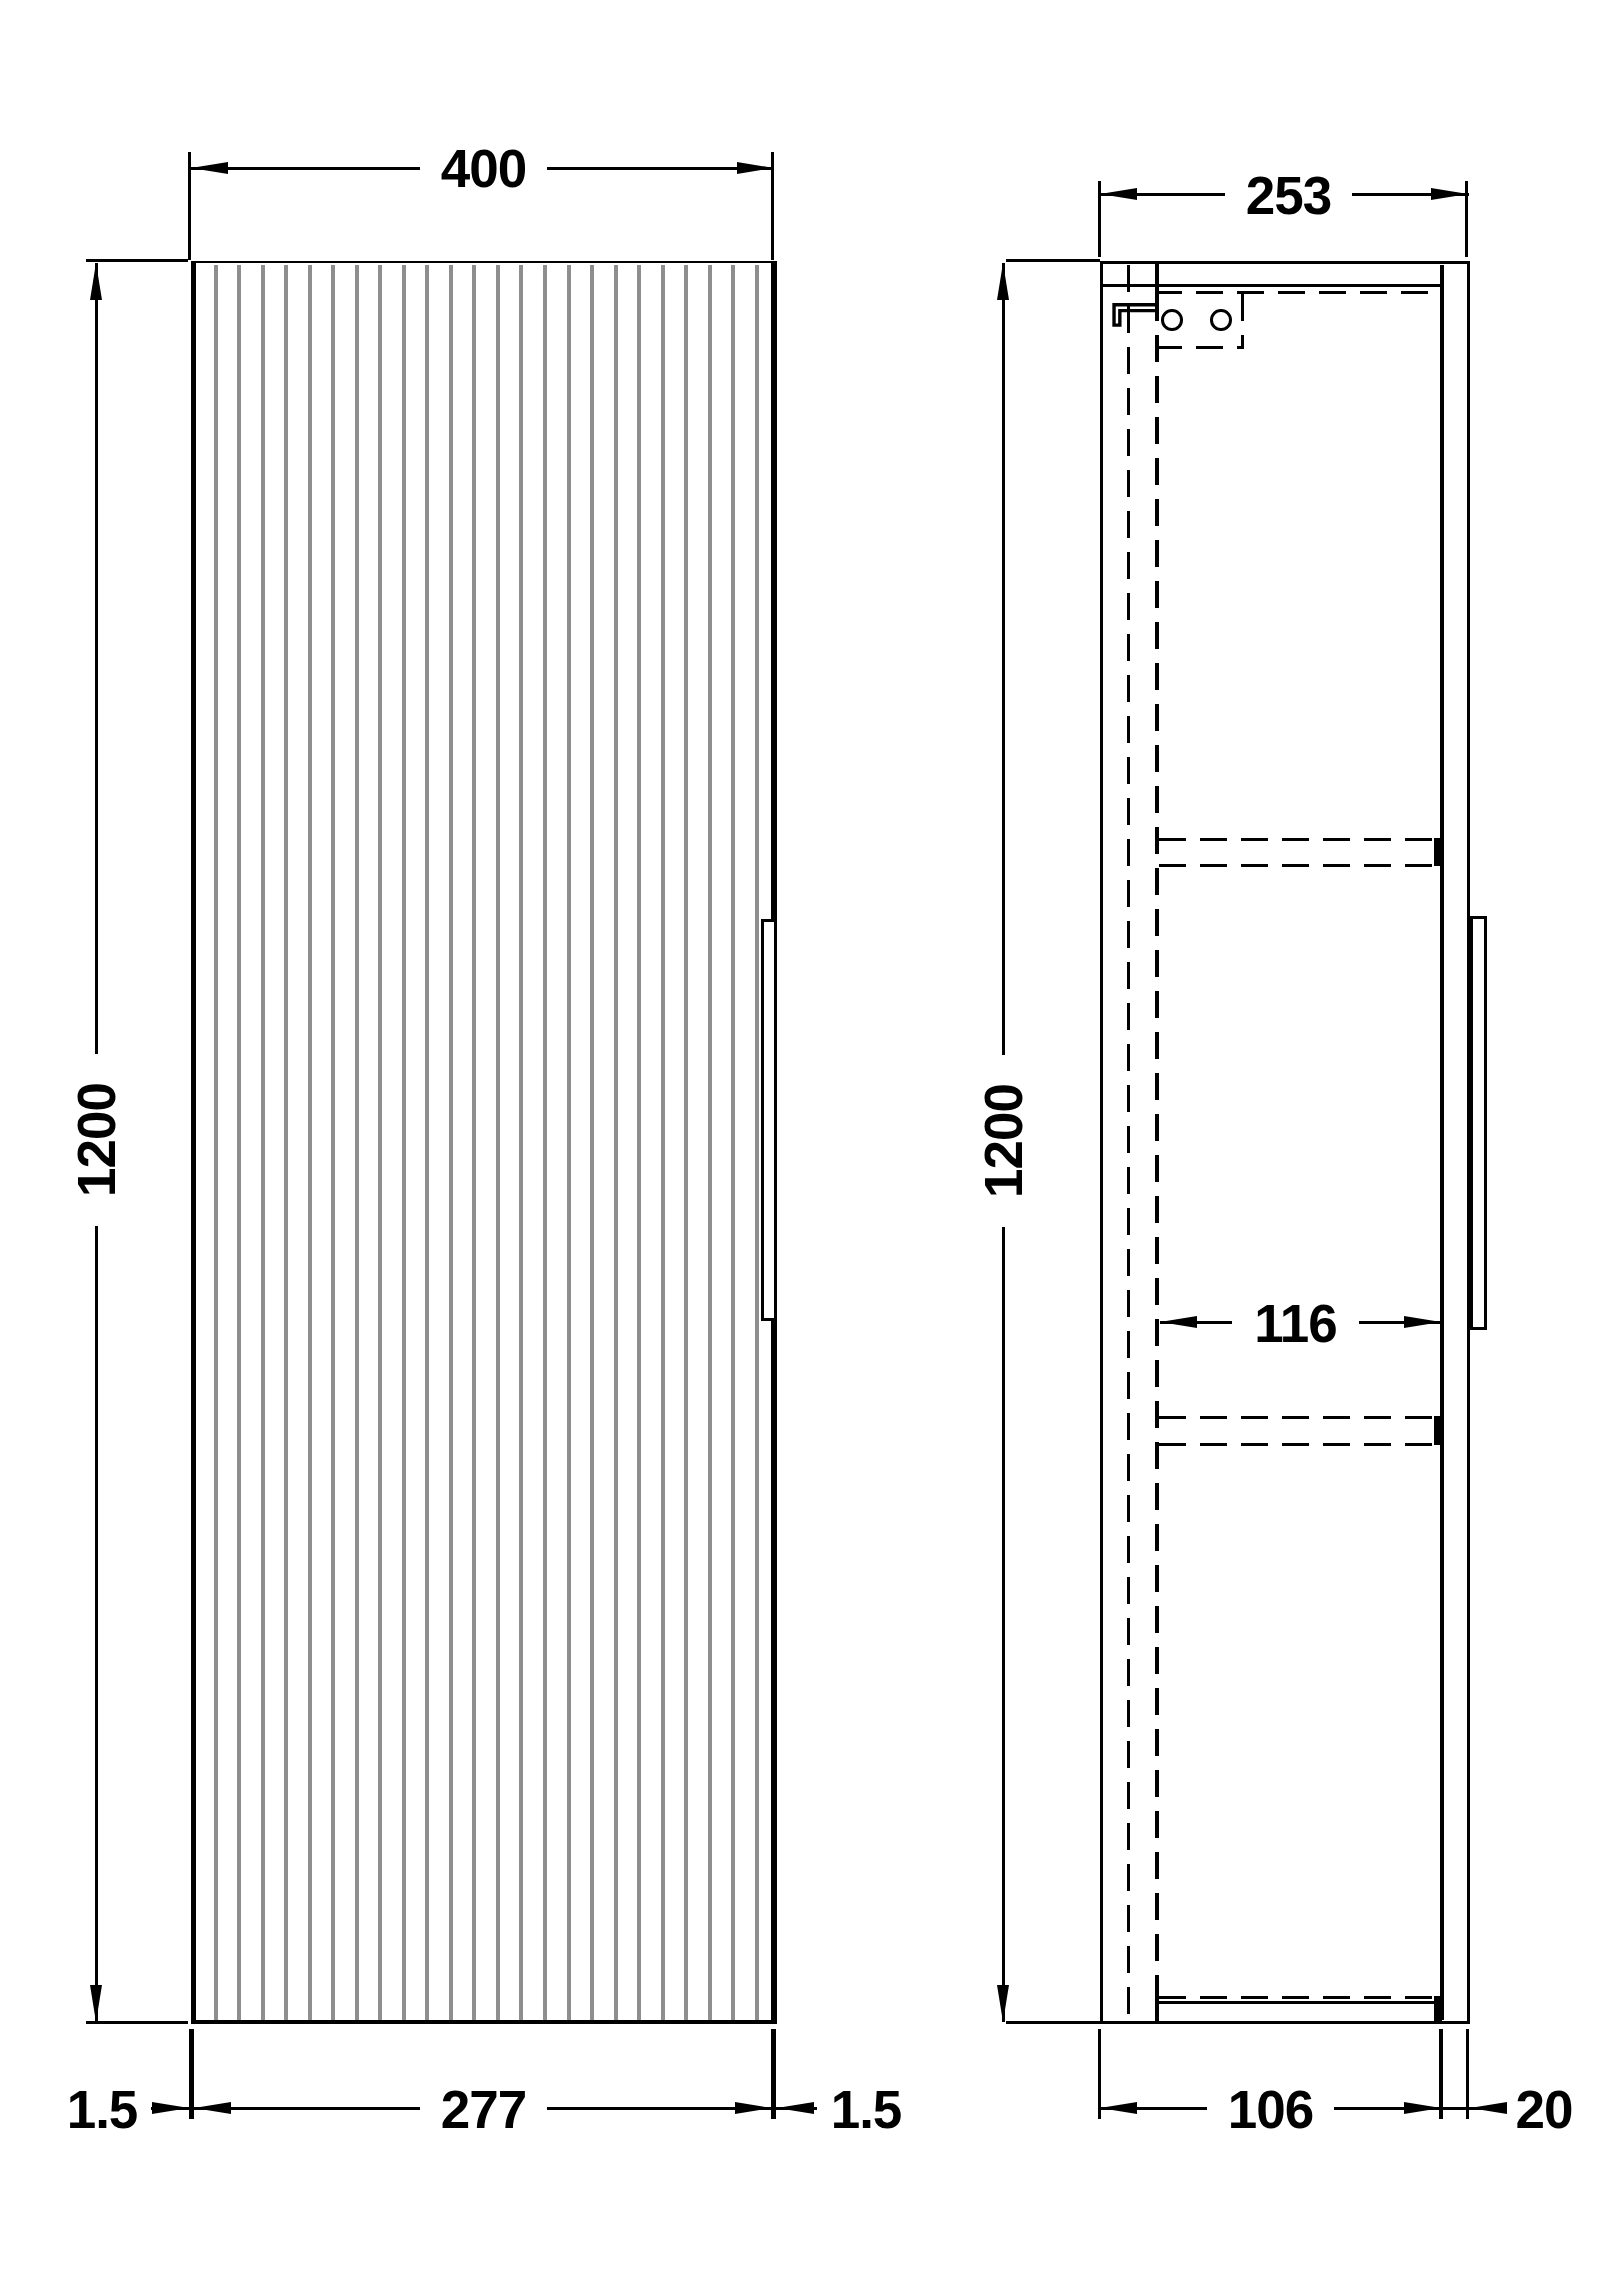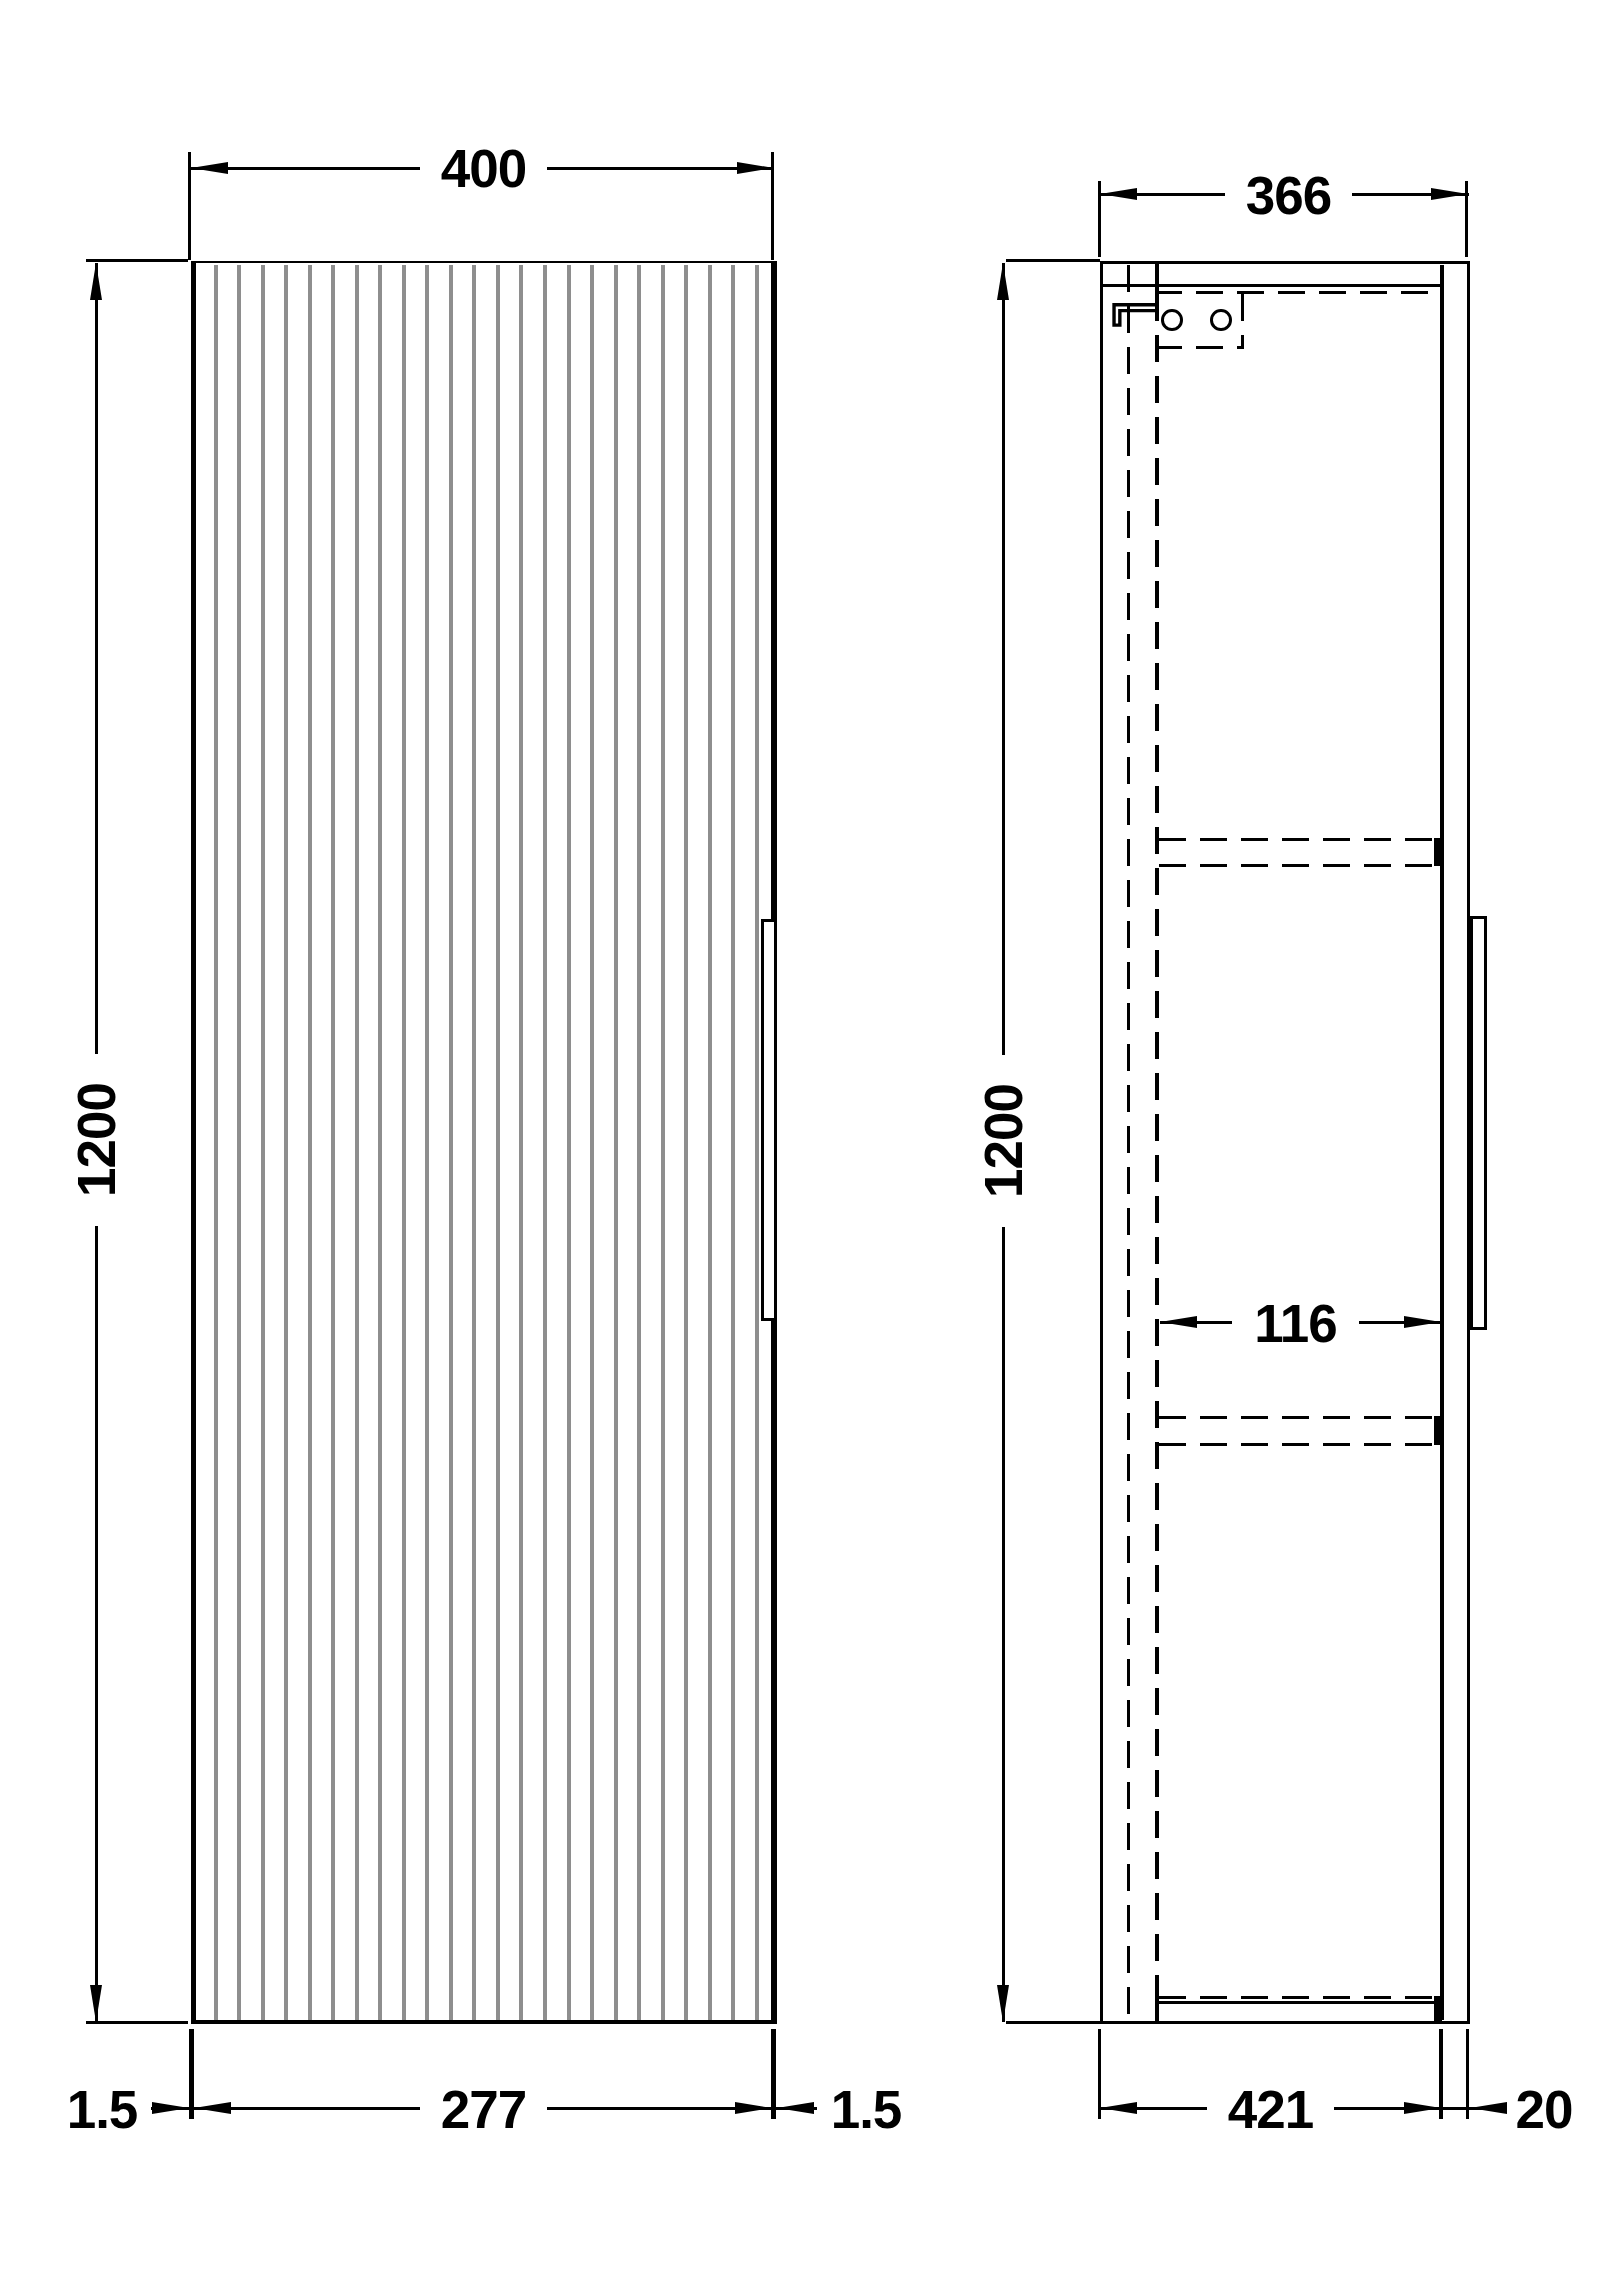--- a/index.html
+++ b/index.html
@@ -149,39 +149,39 @@
     <div class="vl" style="left:1155px;top:1996px;width:3.9px;height:25.5px;"></div>
     <div class="bar" style="left:1434px;top:1996px;width:7.8px;height:25.5px;"></div>
 
     <div class="sv-handle"></div>
 
     <div class="vl" style="left:1098px;top:181px;height:76px;"></div>
     <div class="vl" style="left:1465px;top:181px;height:76px;"></div>
     <div class="hl" style="left:1100px;top:193px;width:369px;"></div>
     <div class="ar ar-l" style="left:1100px;top:188px;"></div>
     <div class="ar ar-r" style="left:1431px;top:188px;"></div>
-    <div class="dim" style="left:1225px;top:168px;width:127px;">366</div>
+    <div class="dim" style="left:1225px;top:168px;width:127px;">253</div>
 
     <div class="hl" style="left:1006px;top:259px;width:94px;"></div>
     <div class="hl" style="left:1006px;top:2021px;width:94px;"></div>
     <div class="vl" style="left:1002px;top:263px;height:1759px;"></div>
     <div class="ar ar-u" style="left:997px;top:263px;"></div>
     <div class="ar ar-d" style="left:997px;top:1985px;"></div>
     <div class="dim rot" style="left:1003px;top:1141px;width:172px;">1200</div>
 
     <div class="hl" style="left:1160px;top:1321px;width:280px;"></div>
     <div class="ar ar-l" style="left:1160px;top:1316px;"></div>
     <div class="ar ar-r" style="left:1404px;top:1316px;"></div>
     <div class="dim" style="left:1232px;top:1296px;width:127px;">116</div>
 
     <div class="vl" style="left:1098px;top:2029px;height:90px;"></div>
     <div class="vl" style="left:1439px;top:2029px;width:3.9px;height:90px;"></div>
     <div class="vl" style="left:1466px;top:2029px;height:90px;"></div>
     <div class="hl" style="left:1100px;top:2107px;width:478px;"></div>
     <div class="ar ar-l" style="left:1100px;top:2102px;"></div>
     <div class="ar ar-r" style="left:1404px;top:2102px;"></div>
     <div class="ar ar-l" style="left:1470px;top:2102px;"></div>
-    <div class="dim" style="left:1207px;top:2082px;width:127px;">421</div>
+    <div class="dim" style="left:1207px;top:2082px;width:127px;">106</div>
     <div class="dim" style="left:1505px;top:2082px;width:78px;">20</div>
   </div>
 
 </div>
 
 
 </body></html>

